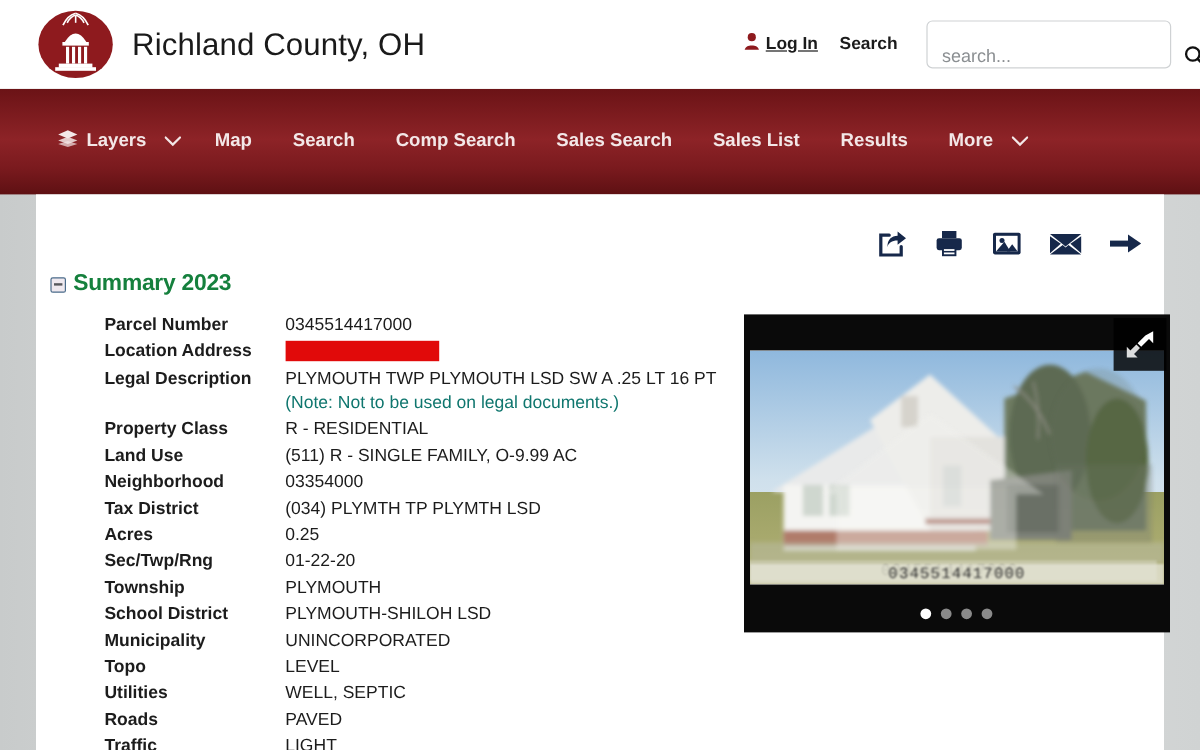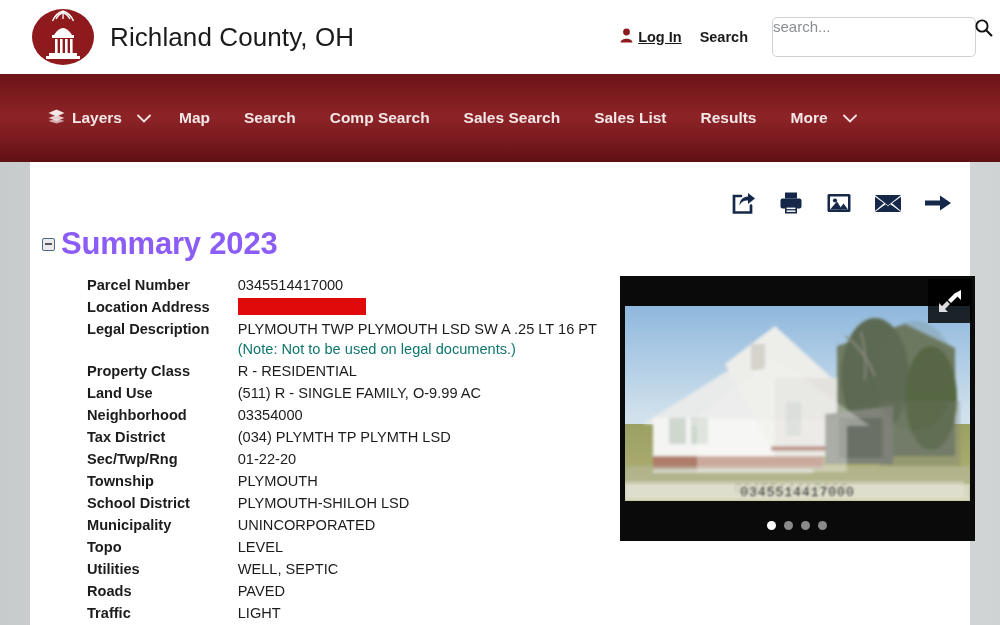--- a/index.html
+++ b/index.html
@@ -53,22 +53,22 @@
   }
   .search-word {
     font-size: 14.5px; color: #1b1b1b; font-weight: 700;
     margin-left: 4px;
   }
   .search-box {
     width: 204px; height: 40px;
     border: 1px solid #cfd2d4;
     border-radius: 5px;
     background: #fff;
-    display: flex; align-items: flex-start;
-    padding: 0 8px 0 0;
+    display: flex; align-items: flex-end;
+    padding: 0 8px 0 12px;
     margin-left: 10px;
   }
   .search-box input {
     flex: 1; border: none; outline: none;
     font-size: 15px; color: #3a3a3a;
     font-family: "Liberation Sans", sans-serif;
     background: transparent;
   }
   .search-box input::placeholder { color: #8b8f92; }
   .search-btn {
@@ -121,22 +121,22 @@
     border-radius: 2px;
     background: #efe9ef;
     display: flex; align-items: center; justify-content: center;
     flex: none;
     cursor: pointer;
   }
   .collapse-box i {
     display: block; width: 7px; height: 2px; background: #57585c;
   }
   .section-title h2 {
-    font-size: 31px;
-    color: #8b5cf6;
+    font-size: 19px;
+    color: #15803d;
     font-weight: 700;
     letter-spacing: -0.2px;
   }
 
   .body-row { display: flex; padding: 0 0 0 0; margin-top: 14px; }
 
   table.details { border-collapse: collapse; margin-left: 57px; }
   table.details td {
     padding: 0 0 3px 0;
     font-size: 14.6px;
@@ -375,20 +375,24 @@
           <td class="lbl">Land Use</td>
           <td class="val">(511) R - SINGLE FAMILY, O-9.99 AC</td>
         </tr>
         <tr>
           <td class="lbl">Neighborhood</td>
           <td class="val">03354000</td>
         </tr>
         <tr>
           <td class="lbl">Tax District</td>
           <td class="val">(034) PLYMTH TP PLYMTH LSD</td>
+        </tr>
+        <tr>
+          <td class="lbl">Acres</td>
+          <td class="val">0.25</td>
         </tr>
         <tr>
           <td class="lbl">Sec/Twp/Rng</td>
           <td class="val">01-22-20</td>
         </tr>
         <tr>
           <td class="lbl">Township</td>
           <td class="val">PLYMOUTH</td>
         </tr>
         <tr>

